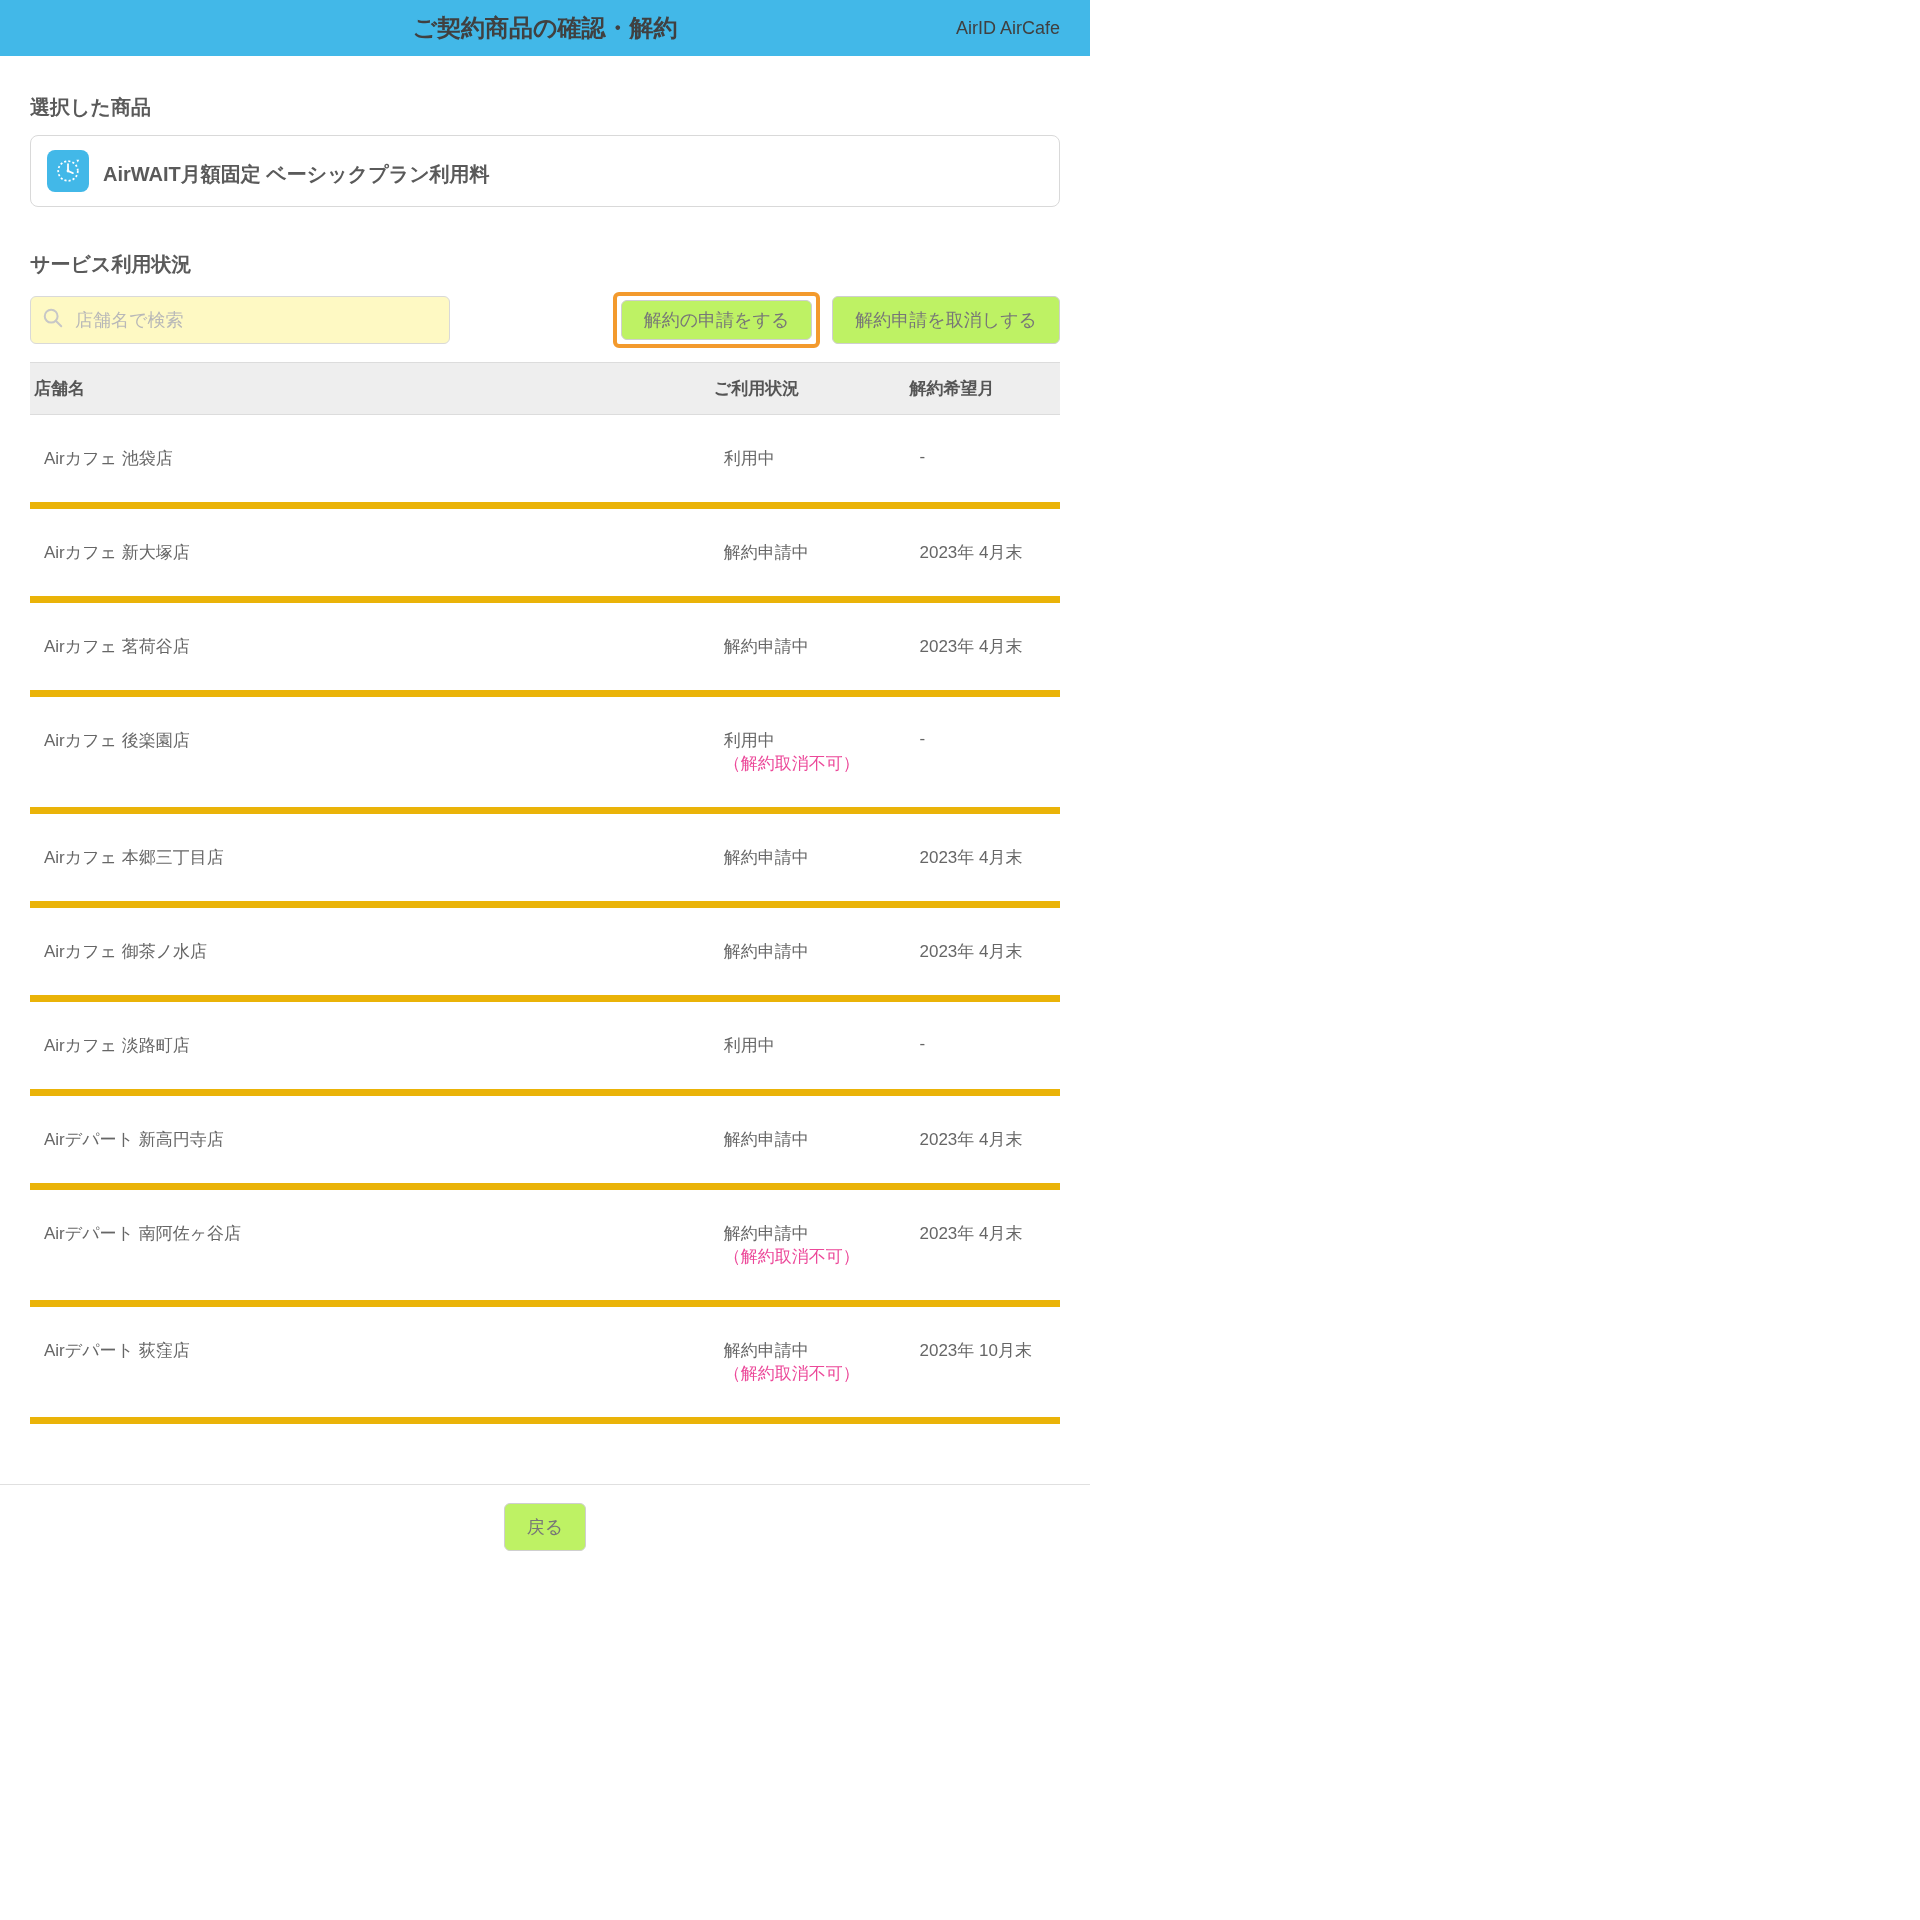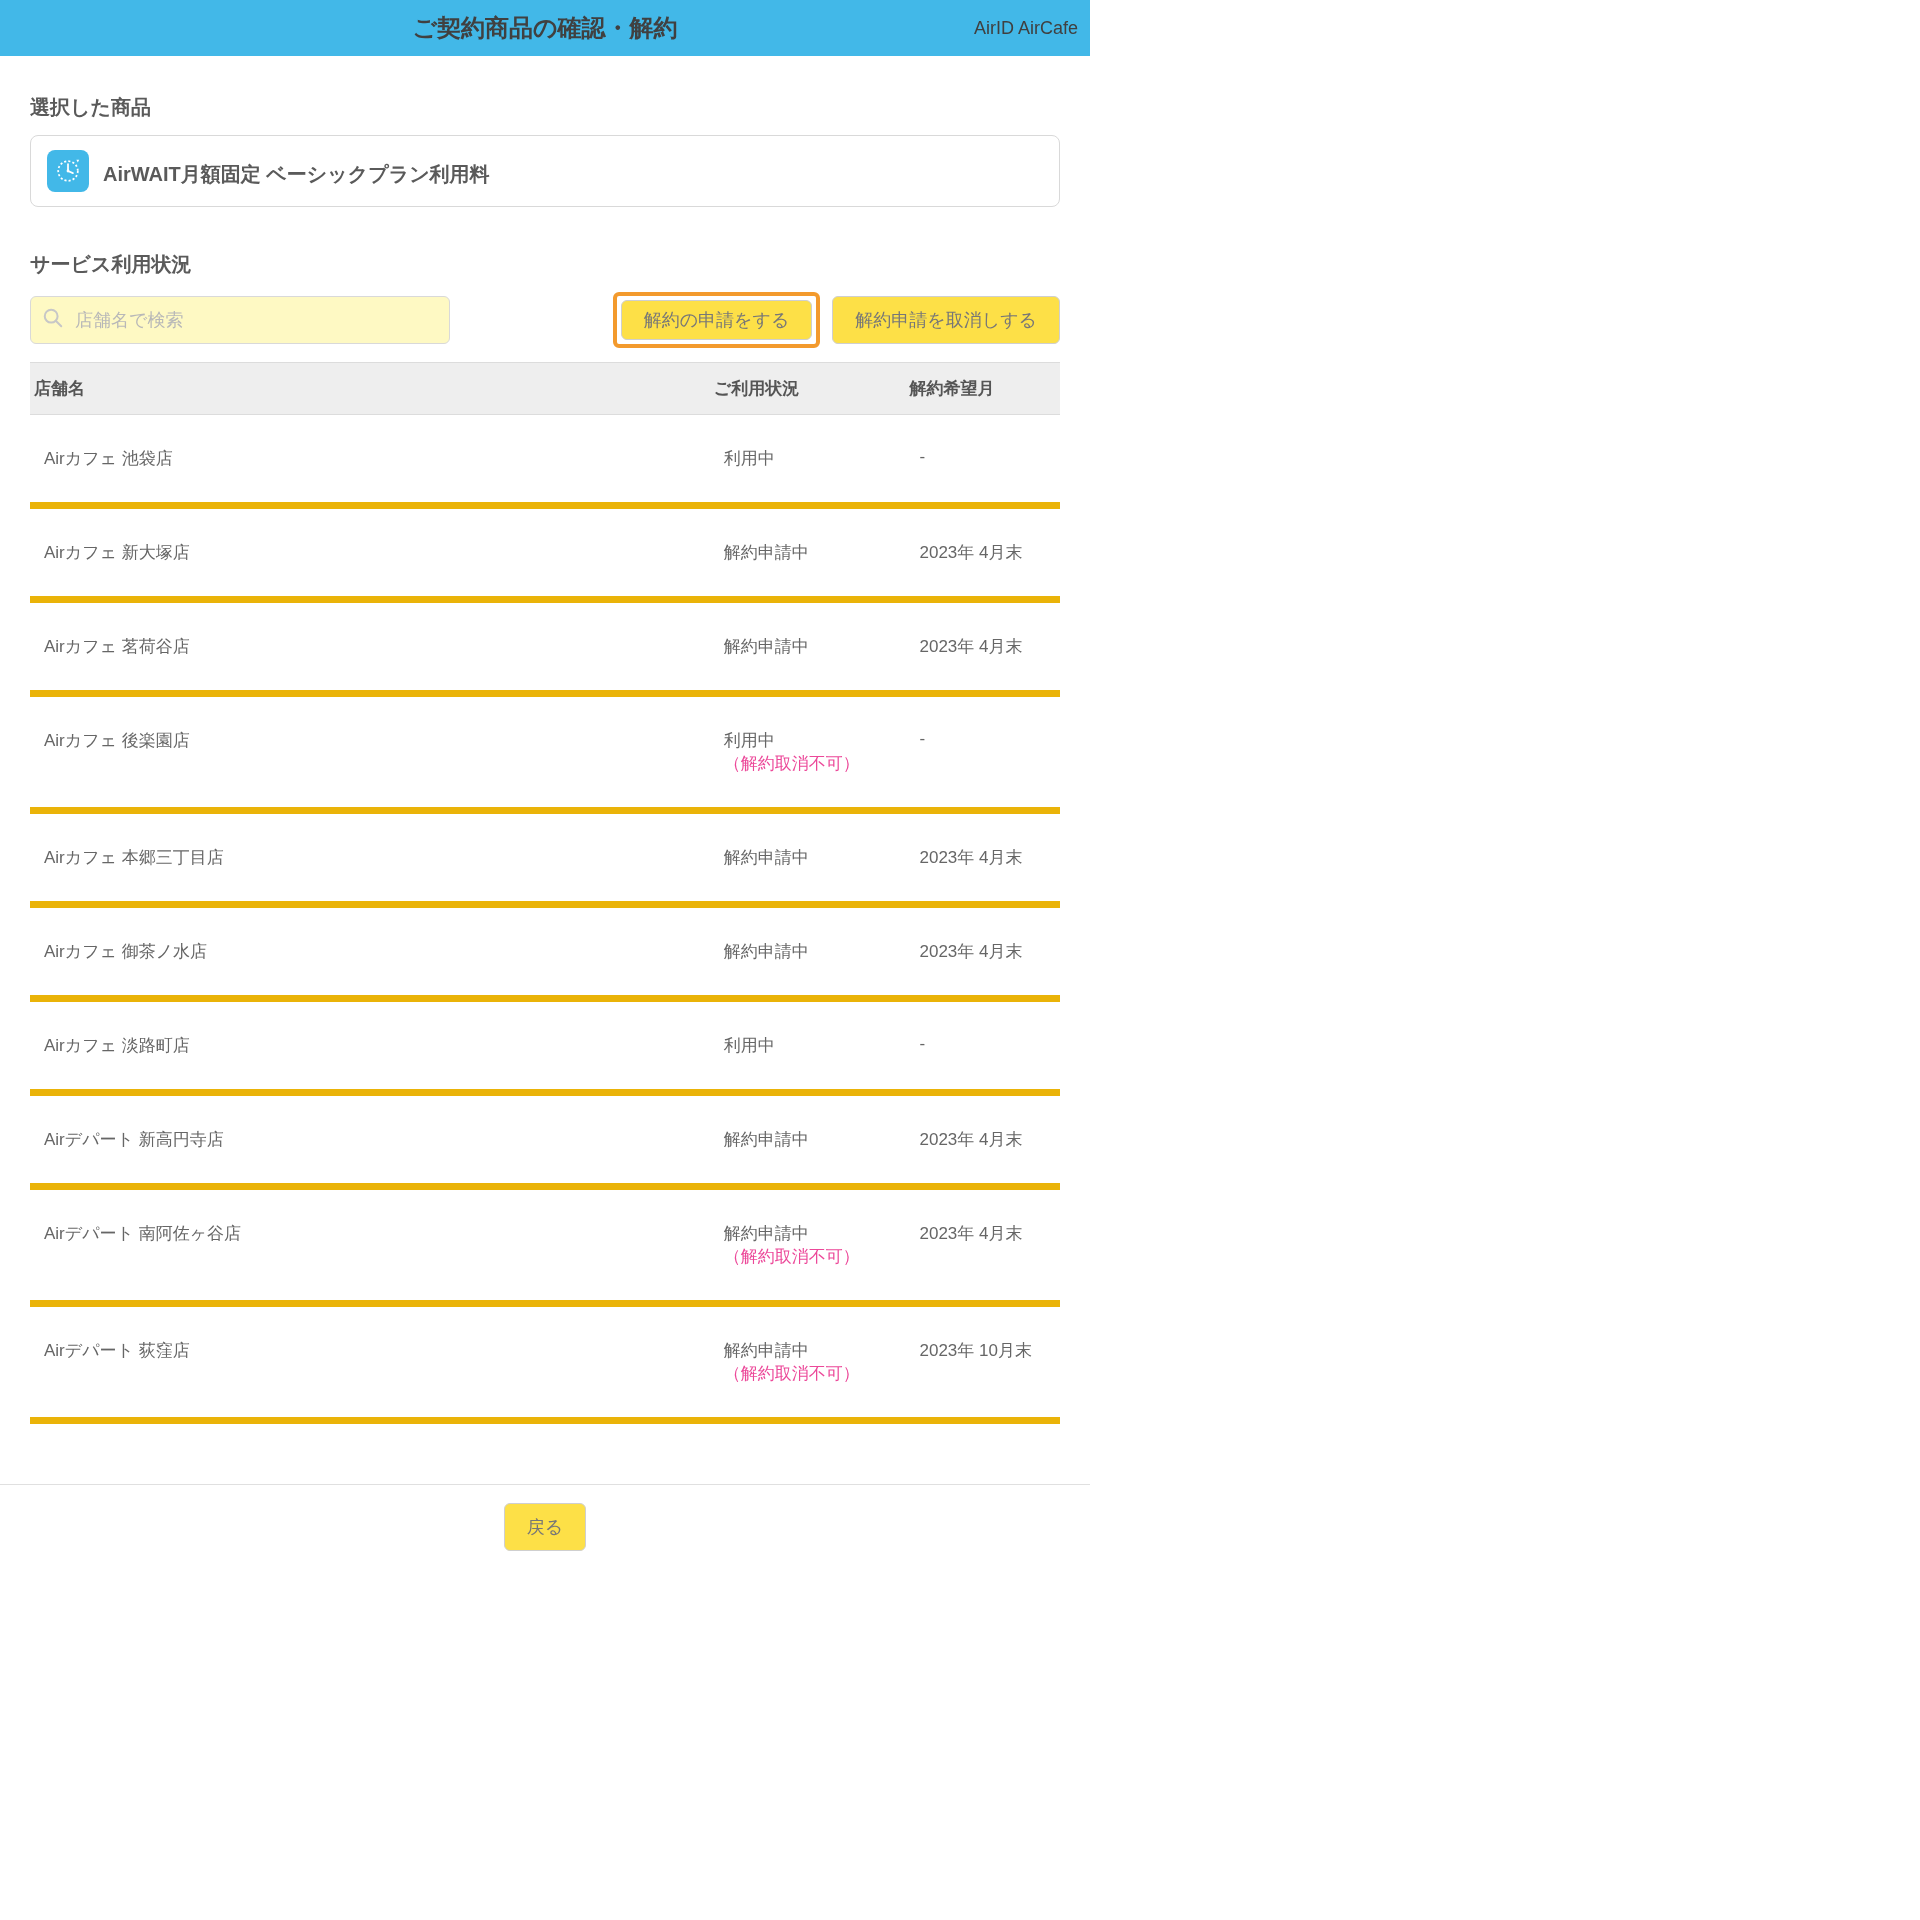--- a/index.html
+++ b/index.html
@@ -19,21 +19,21 @@
       justify-content: center;
       position: relative;
       padding: 0 30px;
     }
     .header-title {
       font-size: 24px;
       font-weight: 600;
     }
     .header-account {
       position: absolute;
-      right: 12px;
+      right: 30px;
       font-size: 18px;
       font-weight: 400;
     }
     .content {
       padding: 38px 30px 20px 30px;
     }
     .section-label {
       font-size: 20px;
       font-weight: 600;
       color: #5a5a5a;
@@ -89,21 +89,21 @@
       position: absolute;
       left: 12px;
       top: 50%;
       transform: translateY(-50%);
     }
     .spacer { flex: 1; }
     .btn {
       height: 48px;
       padding: 0 22px;
       border: 1px solid #cfcfcf;
-      background: #fde047;
+      background: #bef264;
       border-radius: 6px;
       font-size: 18px;
       color: #777;
       cursor: pointer;
       font-family: inherit;
     }
     .highlight-frame {
       border: 4px solid #f39a2d;
       border-radius: 6px;
       padding: 4px;

